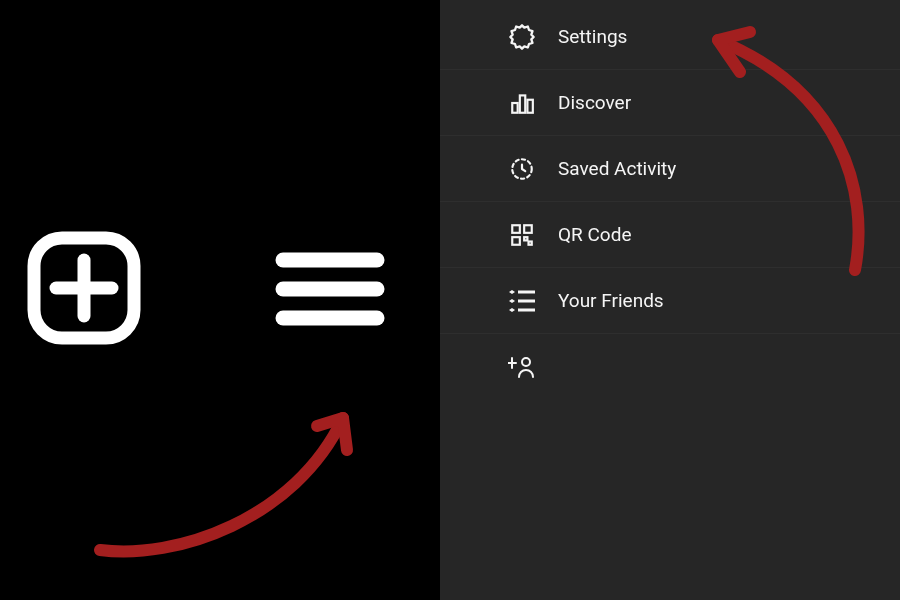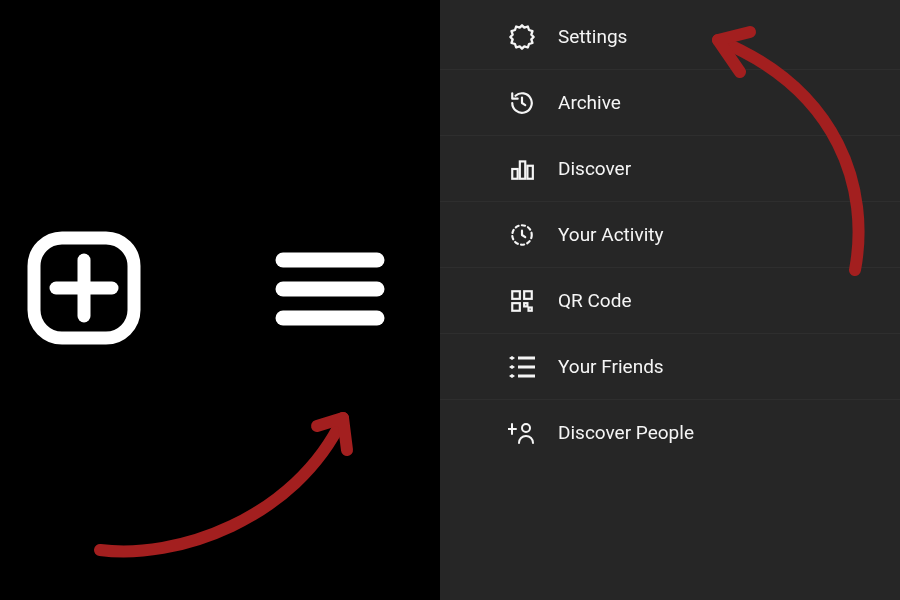--- a/index.html
+++ b/index.html
@@ -113,50 +113,40 @@
 
     <div class="menu-item">
       <span class="menu-icon">
         <svg width="28" height="28" viewBox="0 0 24 24" fill="none" stroke="#f5f5f5" stroke-width="2" stroke-linecap="round" stroke-linejoin="round">
           <path d="M12 2 L14 4 L17 3 L18 6 L21 7 L20 10 L22 12 L20 14 L21 17 L18 18 L17 21 L14 20 L12 22 L10 20 L7 21 L6 18 L3 17 L4 14 L2 12 L4 10 L3 7 L6 6 L7 3 L10 4 Z" fill="none"></path>
         </svg>
       </span>
       <span class="menu-label">Settings</span>
     </div>
 
-    <div class="menu-item">
-      <span class="menu-icon">
-        <svg width="26" height="26" viewBox="0 0 24 24" fill="none" stroke="#f5f5f5" stroke-width="2" stroke-linecap="round" stroke-linejoin="round">
-          <path d="M3 12 a9 9 0 1 0 3 -6.7"></path>
-          <polyline points="3 3 3 8 8 8"></polyline>
-          <polyline points="12 7 12 12 15 14"></polyline>
-        </svg>
-      </span>
-      <span class="menu-label">Archive</span>
-    </div>
 
     <div class="menu-item">
       <span class="menu-icon">
         <svg width="26" height="26" viewBox="0 0 24 24" fill="none" stroke="#f5f5f5" stroke-width="2" stroke-linecap="round">
           <rect x="3" y="12" width="5" height="9"></rect>
           <rect x="10" y="5" width="5" height="16"></rect>
           <rect x="17" y="9" width="5" height="12"></rect>
         </svg>
       </span>
       <span class="menu-label">Discover</span>
     </div>
 
     <div class="menu-item">
       <span class="menu-icon">
         <svg width="26" height="26" viewBox="0 0 24 24" fill="none" stroke="#f5f5f5" stroke-width="2" stroke-linecap="round" stroke-linejoin="round">
           <circle cx="12" cy="12" r="9" stroke-dasharray="3 3"></circle>
           <polyline points="12 8 12 12 15 14"></polyline>
         </svg>
       </span>
-      <span class="menu-label">Your Activity</span>
+      <span class="menu-label">Saved Activity</span>
     </div>
 
     <div class="menu-item">
       <span class="menu-icon">
         <svg width="26" height="26" viewBox="0 0 24 24" fill="none" stroke="#f5f5f5" stroke-width="2" stroke-linecap="round">
           <rect x="3" y="3" width="7" height="7"></rect>
           <rect x="14" y="3" width="7" height="7"></rect>
           <rect x="3" y="14" width="7" height="7"></rect>
           <rect x="14" y="14" width="3" height="3"></rect>
           <rect x="18" y="18" width="3" height="3"></rect>
@@ -182,21 +172,20 @@
 
     <div class="menu-item">
       <span class="menu-icon">
         <svg width="28" height="24" viewBox="0 0 28 24" fill="none" stroke="#f5f5f5" stroke-width="2" stroke-linecap="round">
           <line x1="4" y1="3" x2="4" y2="13"></line>
           <line x1="0" y1="8" x2="8" y2="8"></line>
           <circle cx="18" cy="7" r="4"></circle>
           <path d="M11 22 c0-4 3-7 7-7 s7 3 7 7"></path>
         </svg>
       </span>
-      <span class="menu-label">Discover People</span>
     </div>
 
     <svg class="arrow-svg" style="right:20px; top:20px;" width="280" height="280" viewBox="0 0 280 280">
       <path d="M 255 250 C 270 170, 240 70, 118 20" fill="none" stroke="#a31f1f" stroke-width="12" stroke-linecap="round"></path>
       <path d="M 118 20 L 150 12 M 118 20 L 140 52" fill="none" stroke="#a31f1f" stroke-width="12" stroke-linecap="round"></path>
     </svg>
 
   </div>
 
 </div>

